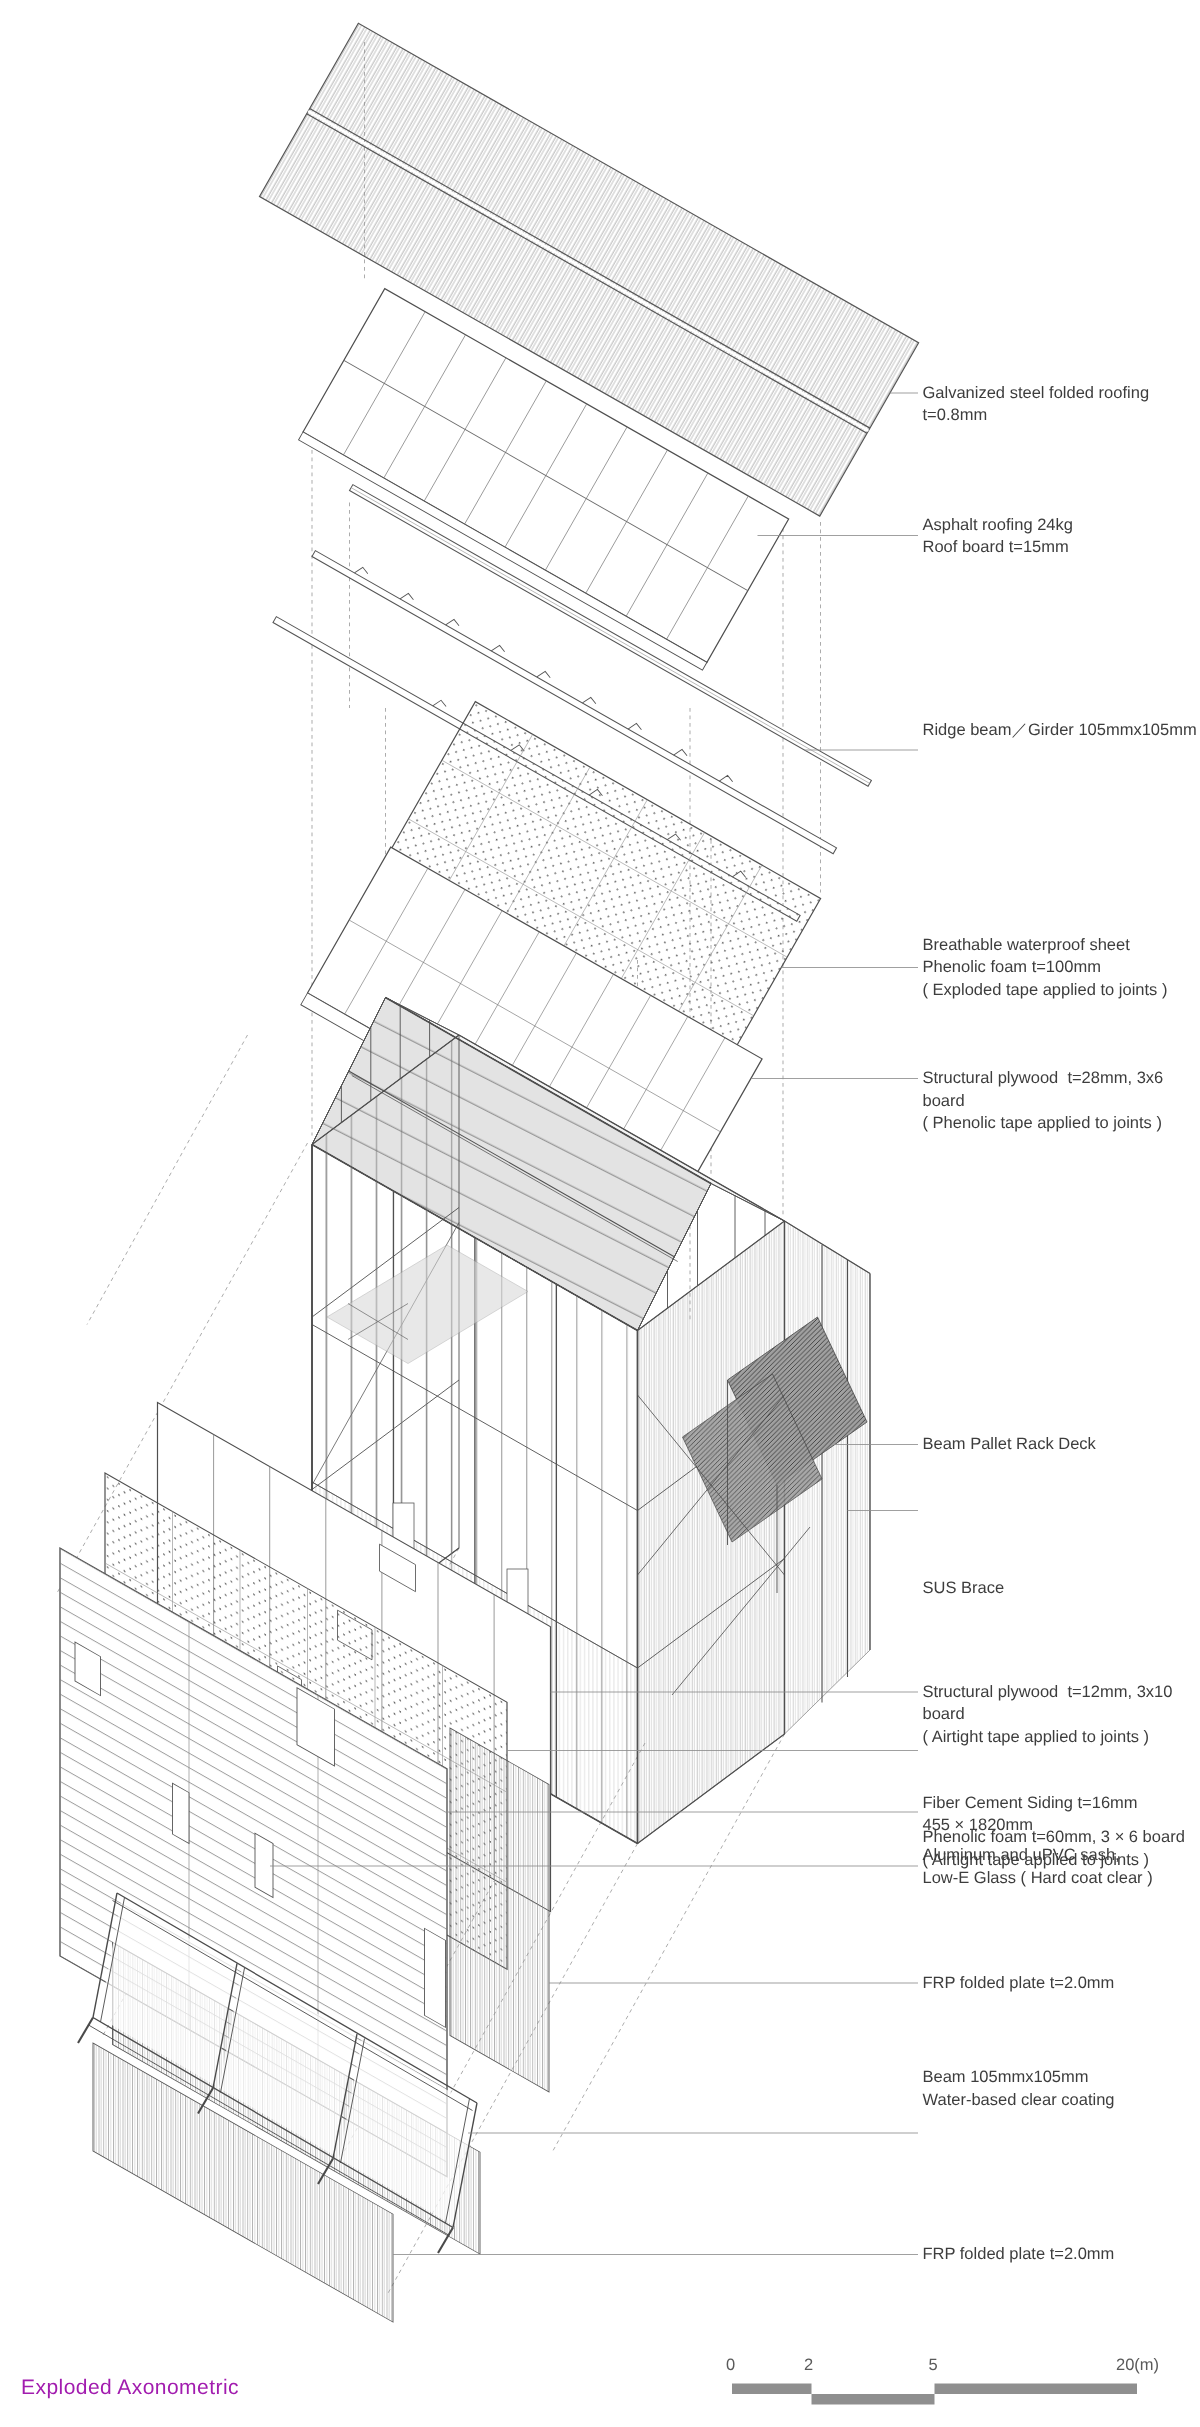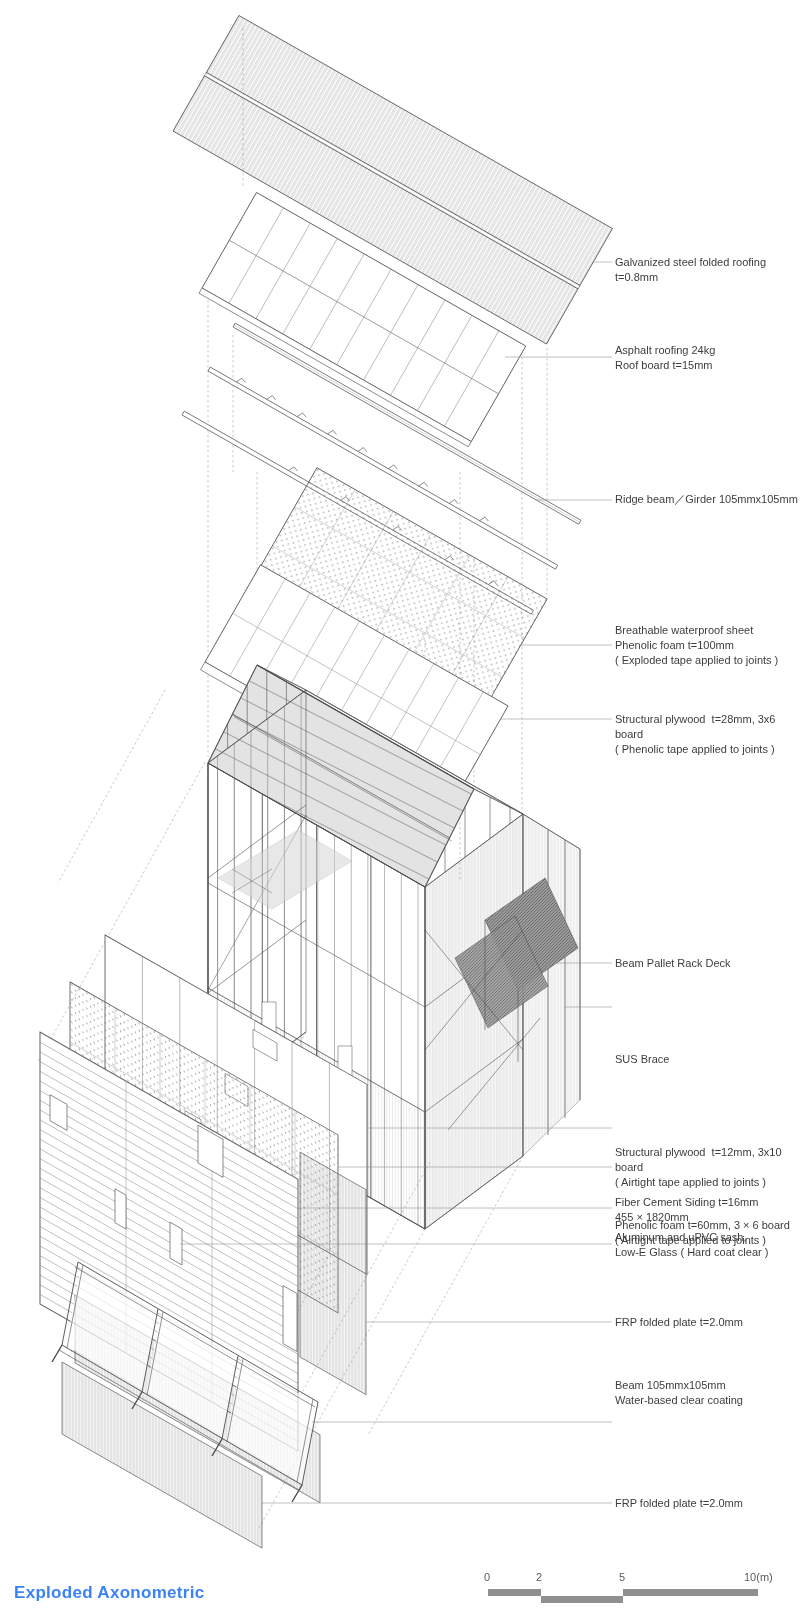--- a/index.html
+++ b/index.html
@@ -1,21 +1,21 @@
 <!DOCTYPE html>
 <html><head>
 <meta charset="utf-8">
 <style>
   html,body{margin:0;padding:0;background:#ffffff;}
   #page{position:relative;width:800px;height:1618px;background:#ffffff;overflow:hidden;
         font-family:"Liberation Sans",sans-serif;}
   #drawing-svg{position:absolute;left:0;top:0;}
   .anno{position:absolute;left:615px;font-size:11px;line-height:15px;color:#3d3d3d;
         white-space:pre-wrap;letter-spacing:0;}
-  #title{position:absolute;left:14px;top:1583px;font-size:17px;color:#3b82f6;letter-spacing:.3px;font-weight:bold;}
+  #title{position:absolute;left:14px;top:1583px;font-size:14px;color:#a21caf;letter-spacing:.3px;}
   .sb-num{position:absolute;font-size:11px;color:#5a5a5a;}
   .sb-seg{position:absolute;height:7px;background:#8f8f8f;}
 </style>
 </head>
 <body>
 
 <div id="page">
 
 <svg id="drawing-svg" width="800" height="1618" viewBox="0 0 800 1618" xmlns="http://www.w3.org/2000/svg">
   <defs>
@@ -295,46 +295,46 @@
     <line x1="180" y1="1244" x2="612" y2="1244"></line>
     <line x1="366" y1="1322" x2="612" y2="1322"></line>
     <line x1="312" y1="1422" x2="612" y2="1422"></line>
     <line x1="262" y1="1503" x2="612" y2="1503"></line>
   </g>
 </svg>
 
 <div class="anno" style="top:255px">Galvanized steel folded roofing t=0.8mm</div>
 <div class="anno" style="top:343px">Asphalt roofing 24kg
 Roof board t=15mm</div>
-<div class="anno" style="top:492px">Ridge beam／Girder 105mmx105mm</div>
+<div class="anno" style="top:480px">Ridge beam／Girder 105mmx105mm</div>
 <div class="anno" style="top:623px">Breathable waterproof sheet
 Phenolic foam t=100mm
 ( Exploded tape applied to joints )</div>
 <div class="anno" style="top:712px">Structural plywood  t=28mm, 3x6 board
 ( Phenolic tape applied to joints )</div>
 <div class="anno" style="top:956px">Beam Pallet Rack Deck</div>
 <div class="anno" style="top:1052px">SUS Brace</div>
-<div class="anno" style="top:1145px">Structural plywood  t=12mm, 3x10 board
+<div class="anno" style="top:1121px">Structural plywood  t=12mm, 3x10 board
 ( Airtight tape applied to joints )</div>
 <div class="anno" style="top:1218px">Phenolic foam t=60mm, 3 × 6 board
 ( Airtight tape applied to joints )</div>
 <div class="anno" style="top:1195px">Fiber Cement Siding t=16mm
 455 × 1820mm</div>
 <div class="anno" style="top:1230px">Aluminum and uPVC sash,
 Low-E Glass ( Hard coat clear )</div>
 <div class="anno" style="top:1315px">FRP folded plate t=2.0mm</div>
 <div class="anno" style="top:1378px">Beam 105mmx105mm
 Water-based clear coating</div>
 <div class="anno" style="top:1496px">FRP folded plate t=2.0mm</div>
 
 <div id="title">Exploded Axonometric</div>
 
 <div>
   <span class="sb-num" style="left:484px;top:1571px">0</span>
   <span class="sb-num" style="left:536px;top:1571px">2</span>
   <span class="sb-num" style="left:619px;top:1571px">5</span>
-  <span class="sb-num" style="left:744px;top:1571px">10(m)</span>
+  <span class="sb-num" style="left:744px;top:1571px">20(m)</span>
   <div class="sb-seg" style="left:488px;top:1589px;width:53px"></div>
   <div class="sb-seg" style="left:541px;top:1596px;width:82px"></div>
   <div class="sb-seg" style="left:623px;top:1589px;width:135px"></div>
 </div>
 
 </div>
 
 </body></html>

